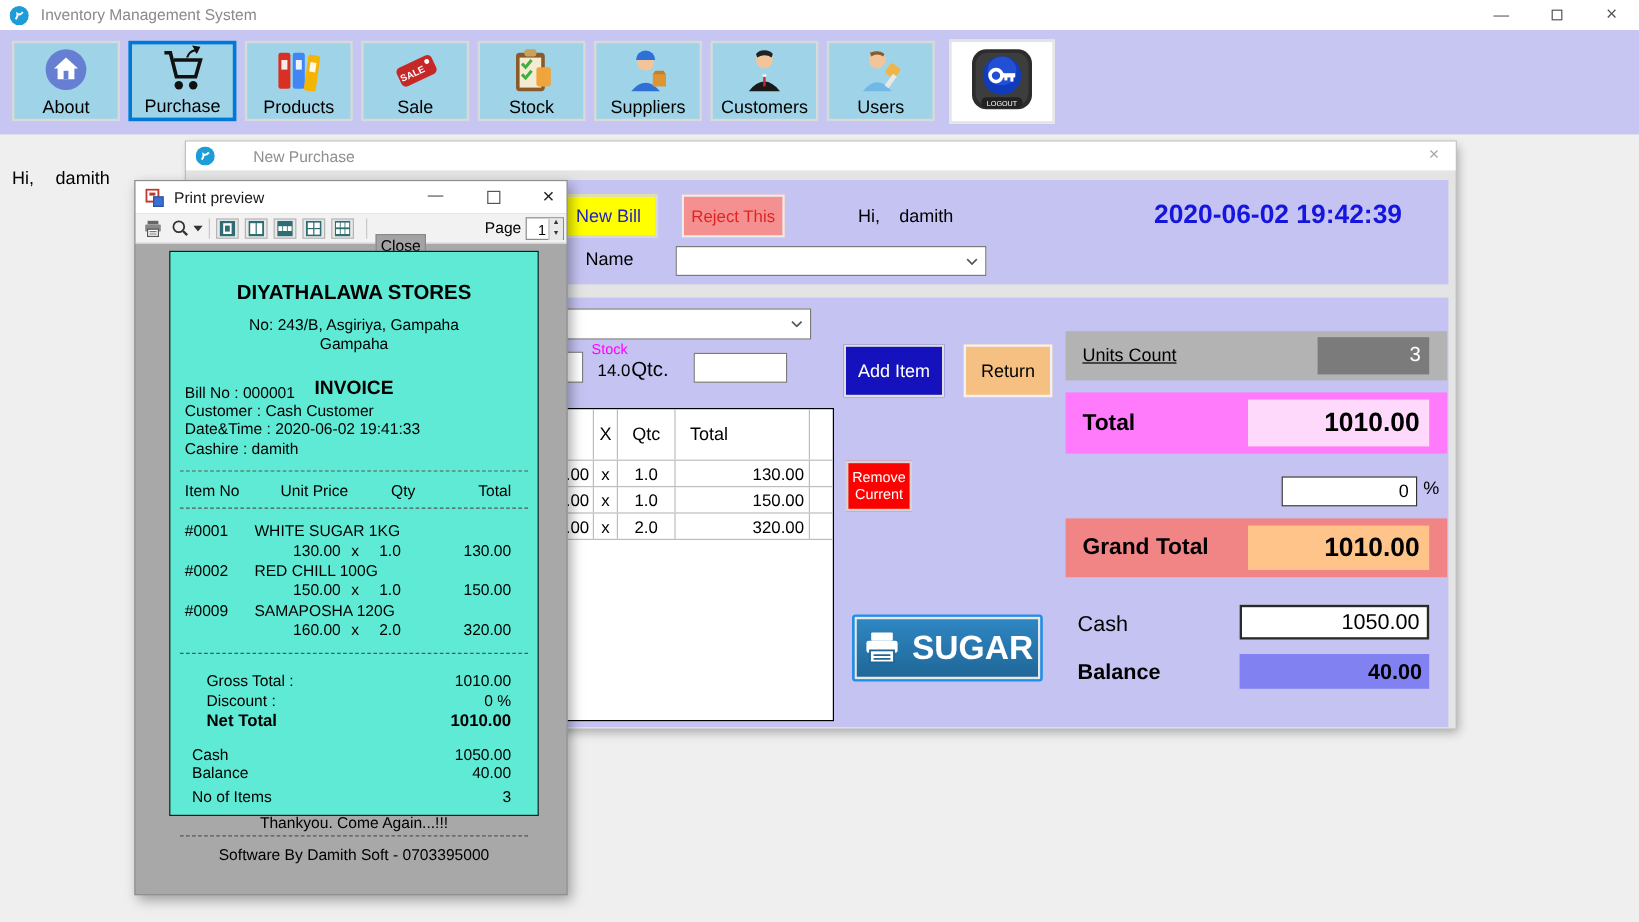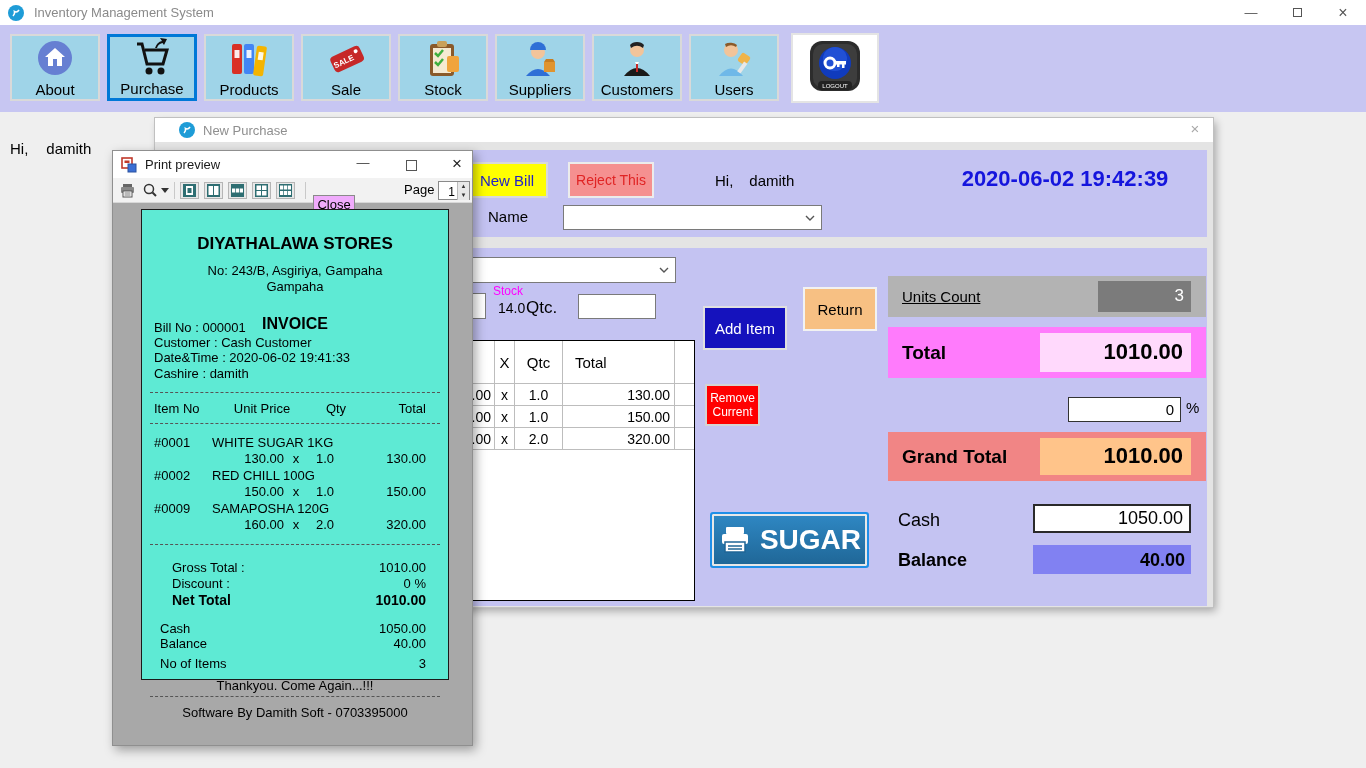--- a/index.html
+++ b/index.html
@@ -24,37 +24,37 @@
   .tblabel { font-size:15px; }
   .logoutbtn { position:absolute; top:8px; width:88px; height:70px; background:#ffffff; border:2px solid #e4e4e4;
                display:flex; align-items:center; justify-content:center; }
 
   .greeting { left:10px; top:140px; font-size:15px; }
   .greeting .u { margin-left:18px; }
 
   
   .pwin { left:155px; top:118px; width:1058px; height:489px; background:#e4e4e4;
           box-shadow:0 0 0 1px #c0c0c0, 3px 4px 8px rgba(0,0,0,.3); z-index:10; }
-  .pwin-title { position:absolute; left:0; top:0; width:100%; height:24px; background:#fff; display:flex; align-items:center; padding-left:24px; }
+  .pwin-title { position:absolute; left:0; top:0; width:100%; height:24px; background:#fff; display:flex; align-items:center; padding-left:8px;gap:24px; }
   .pwin-title .t { font-size:13px; color:#8f8f8f; margin-left:8px; }
   .pwin-close { position:absolute; right:8px; top:2px; color:#a8a8a8; font-size:15px; width:20px; text-align:center; }
   .lav { background:#c4c3f2; }
   .panel-top { left:8px; top:32px; width:1044px; height:87px; }
   .panel-main { left:8px; top:130px; width:1044px; height:358px; }
 
   .btn-newbill { left:311px; top:44px; width:82px; height:36px; background:#ffff00; border:2px solid #d9d9d9;
                  color:#2121c8; font-size:15px; display:flex; align-items:center; justify-content:center; }
   .btn-reject  { left:413px; top:44px; width:86px; height:36px; background:#f59090; border:2px solid #ececec;
                  color:#e02424; font-size:14px; display:flex; align-items:center; justify-content:center; }
   .pdatetime { left:700px; top:48px; width:420px; text-align:center; font-size:22px; font-weight:bold; color:#1515dd; }
   .combo { background:#fff; border:1px solid #7a7a7a; }
   .combo .chev { position:absolute; right:6px; top:50%; transform:translateY(-50%); }
   .input { background:#fff; border:1px solid #7a7a7a; font-family:"Liberation Sans",sans-serif; }
   .btn-additem { left:548px; top:169px; width:84px; height:44px; background:#1512bd; border:2px solid #e0e0e0;
-                 color:#fff; font-size:15px; display:flex; align-items:center; justify-content:center;margin-top:19px; }
+                 color:#fff; font-size:15px; display:flex; align-items:center; justify-content:center; }
   .btn-return  { left:648px; top:169px; width:74px; height:44px; background:#f7c083; border:2px solid #f2f2f2;
                  color:#000; font-size:15px; display:flex; align-items:center; justify-content:center; }
   .btn-remove  { left:550px; top:266px; width:55px; height:42px; background:#ff0000; border:2px solid #d4d4d4;
                  color:#fff; font-size:12px; line-height:14px; text-align:center; display:flex; align-items:center; justify-content:center; }
 
   
   .grid { left:282px; top:222px; width:258px; height:261px; background:#fff; border:1px solid #000; font-size:14px; }
   .g-row { display:flex; height:22px; border-bottom:1px solid #bdbdbd; align-items:center; }
   .g-head { height:43px; font-size:15px; }
   .g-c1 { width:57px; text-align:right; padding-right:3px; border-right:1px solid #bdbdbd; height:100%; display:flex; align-items:center; justify-content:flex-end; }
@@ -97,21 +97,21 @@
   .pp-min { position:absolute; left:236px; top:4px; width:28px; text-align:center; color:#444; font-size:13px; }
   .pp-max { position:absolute; left:284px; top:6px; width:28px; text-align:center; }
   .pp-max .maxbox { width:11px; height:11px; }
   .pp-close { position:absolute; left:330px; top:3px; width:28px; text-align:center; color:#222; font-size:17px; }
   .pp-toolbar { position:absolute; left:0; top:27px; width:100%; height:25px; background:#f2f2f2; border-bottom:1px solid #d8d8d8;
                 display:flex; align-items:center; }
   .ppt-ic { margin-left:6px; display:flex; align-items:center; }
   .ppt-sep { width:1px; height:17px; background:#c9c9c9; margin:0 5px; }
   .layoutbtn { width:19px; height:17px; background:#e8e8e8; border:1px solid #b5b5b5; margin-right:5px;
                display:flex; align-items:center; justify-content:center; }
-  .pp-closebtn { width:42px; height:19px; background:#f0abfc; border:1px solid #8a8a8a; font-size:13px;
+  .pp-closebtn { width:42px; height:19px; background:#a3a3a3; border:1px solid #8a8a8a; font-size:13px;
                  display:flex; align-items:center; justify-content:center; margin-left:2px;margin-top:28px; }
   .pp-pagelabel { position:absolute; left:291px; font-size:13px; top:31px; }
   .pp-spinner { position:absolute; left:325px; top:30px; width:32px; height:19px; background:#fff; border:1px solid #8a8a8a; display:flex; }
   .pp-spinval { flex:1; font-size:12px; text-align:right; padding:3px 2px 0 0; }
   .pp-spinbtns { width:12px; display:flex; flex-direction:column; }
   .pp-spinbtns span { flex:1; font-size:6px; line-height:9px; text-align:center; background:#e8e8e8; border-left:1px solid #bbb; color:#333; }
 
   
   .page { position:absolute; left:28px; top:58px; width:308px; height:471px; background:#5eead4; border:1px solid #1a1a1a; font-size:13px; }
   .rc { position:absolute; left:0; right:0; text-align:center; }

